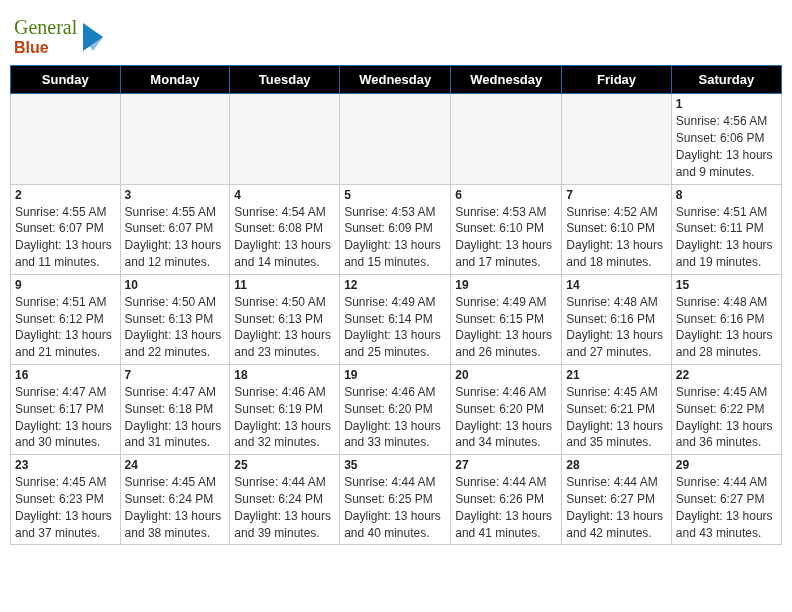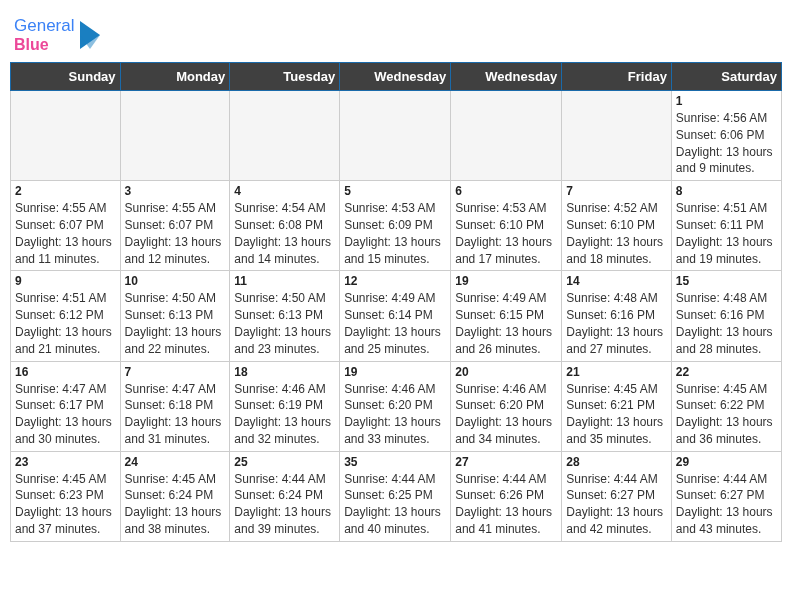--- a/index.html
+++ b/index.html
@@ -33,26 +33,26 @@
     .location {
       font-size: 14px;
       color: #444;
     }
     .calendar {
       width: 100%;
       border-collapse: collapse;
       border: 1px solid #ccc;
     }
     .calendar th {
-      background: #404040;
+      background: #000000;
       color: #fff;
       font-size: 13px;
       font-weight: bold;
       padding: 6px 4px;
-      text-align: right;
+      text-align: center;
       border: 1px solid #1a6aaa;
     }
     .calendar td {
       border: 1px solid #ccc;
       vertical-align: top;
       padding: 3px 4px;
       width: 113px;
       min-height: 70px;
       font-size: 10px;
       color: #333;
@@ -80,22 +80,22 @@
       background: #fff;
     }
   </style>
 </head>
 <body>
 
 <div class="header">
   <div class="logo">
   <div class="logo-svg-wrap">
     <div style="display:flex;flex-direction:column;line-height:1.15;">
-      <span style="font-size:17px;color:#3b82f6;font-family:Liberation Sans, sans-serif;">General</span>
-      <span style="font-size:16px;color:#ec4899;font-weight:bold;font-family:Arial;">Blue</span>
+      <span style="font-size:20px;color:#4d7c0f;font-family:Liberation Serif, serif;">General</span>
+      <span style="font-size:16px;color:#c2410c;font-weight:bold;font-family:Arial;">Blue</span>
     </div>
     <svg width="28" height="36" viewBox="0 0 28 36">
       <polygon points="4,4 24,18 4,32" fill="#1a7fc1"></polygon>
       <polygon points="4,18 24,18 14,32" fill="#1a7fc1" opacity="0.5"></polygon>
     </svg>
   </div>
 </div>
 </div>
 
 <table class="calendar">

